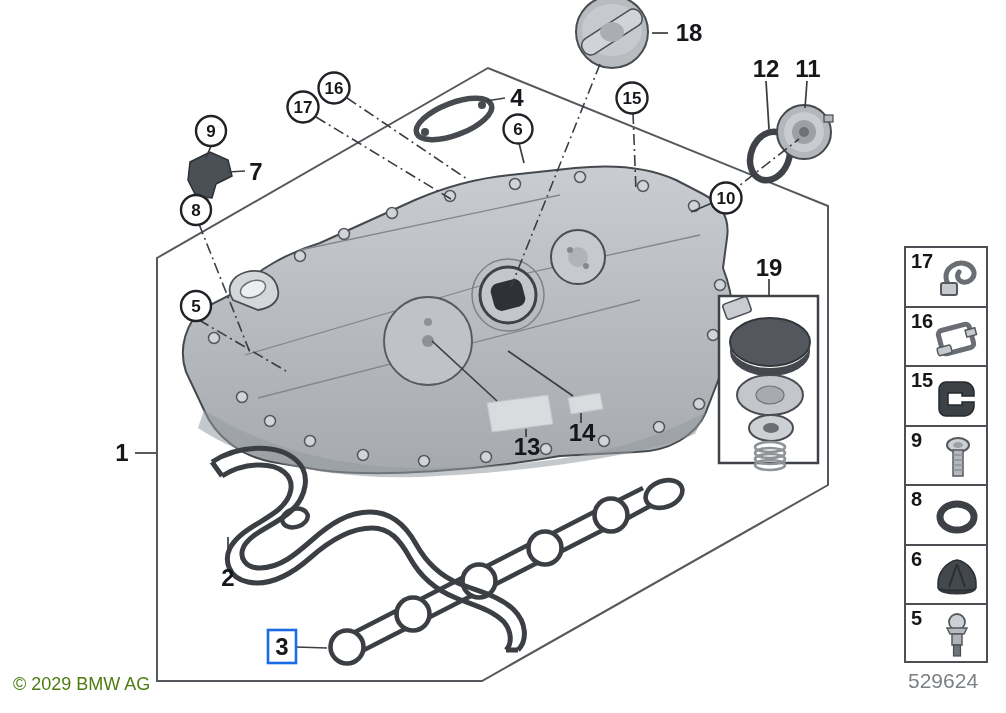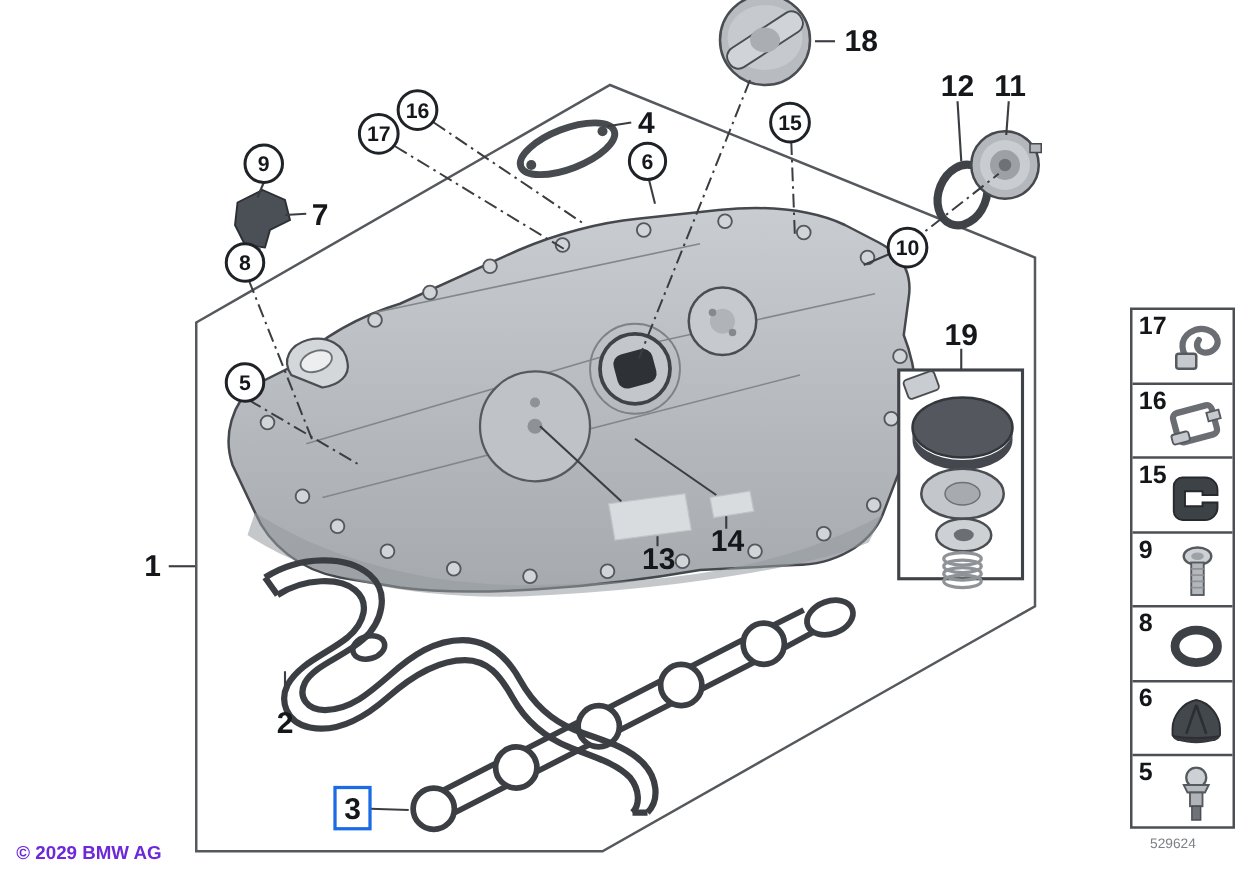--- a/index.html
+++ b/index.html
@@ -14,24 +14,24 @@
   .hl-rect{fill:#ffffff;stroke:var(--highlight,#1a6be4);stroke-width:2.6;}
   .border-line{fill:none;stroke:#55585c;stroke-width:2;}
   .gasket{fill:none;stroke:#3b3f44;}
   #sidebar{position:absolute;left:904px;top:246px;width:84px;height:417px;
            border:2px solid #4c5054;box-sizing:border-box;background:#fff;}
   .sb-cell{height:59.5px;border-bottom:2px solid #4c5054;box-sizing:border-box;
            position:relative;}
   .sb-cell:last-child{border-bottom:none;}
   .sb-num{position:absolute;left:5px;top:2px;font-size:20px;font-weight:bold;color:#141618;}
   .sb-icon{position:absolute;right:2px;top:8px;}
-  #copyright{position:absolute;left:13px;top:674px;font-size:15px;font-weight:bold;
-             color:#6d28d9;letter-spacing:0px;}
-  #diagcode{position:absolute;left:908px;top:669px;font-size:11px;
-            color:var(--code-text,#7c8084);margin-left:12px;}
+  #copyright{position:absolute;left:13px;top:674px;font-size:18px;font-weight:normal;
+             color:#4d7c0f;letter-spacing:0px;}
+  #diagcode{position:absolute;left:908px;top:669px;font-size:21px;
+            color:var(--code-text,#7c8084);}
 </style>
 </head>
 <body>
 
 
 
 <svg id="main-svg" width="1006" height="713" viewBox="0 0 1006 713">
   <defs>
     <linearGradient id="coverGrad" x1="0" y1="0" x2="0" y2="1">
       <stop offset="0" stop-color="#c9cdd1"></stop>

